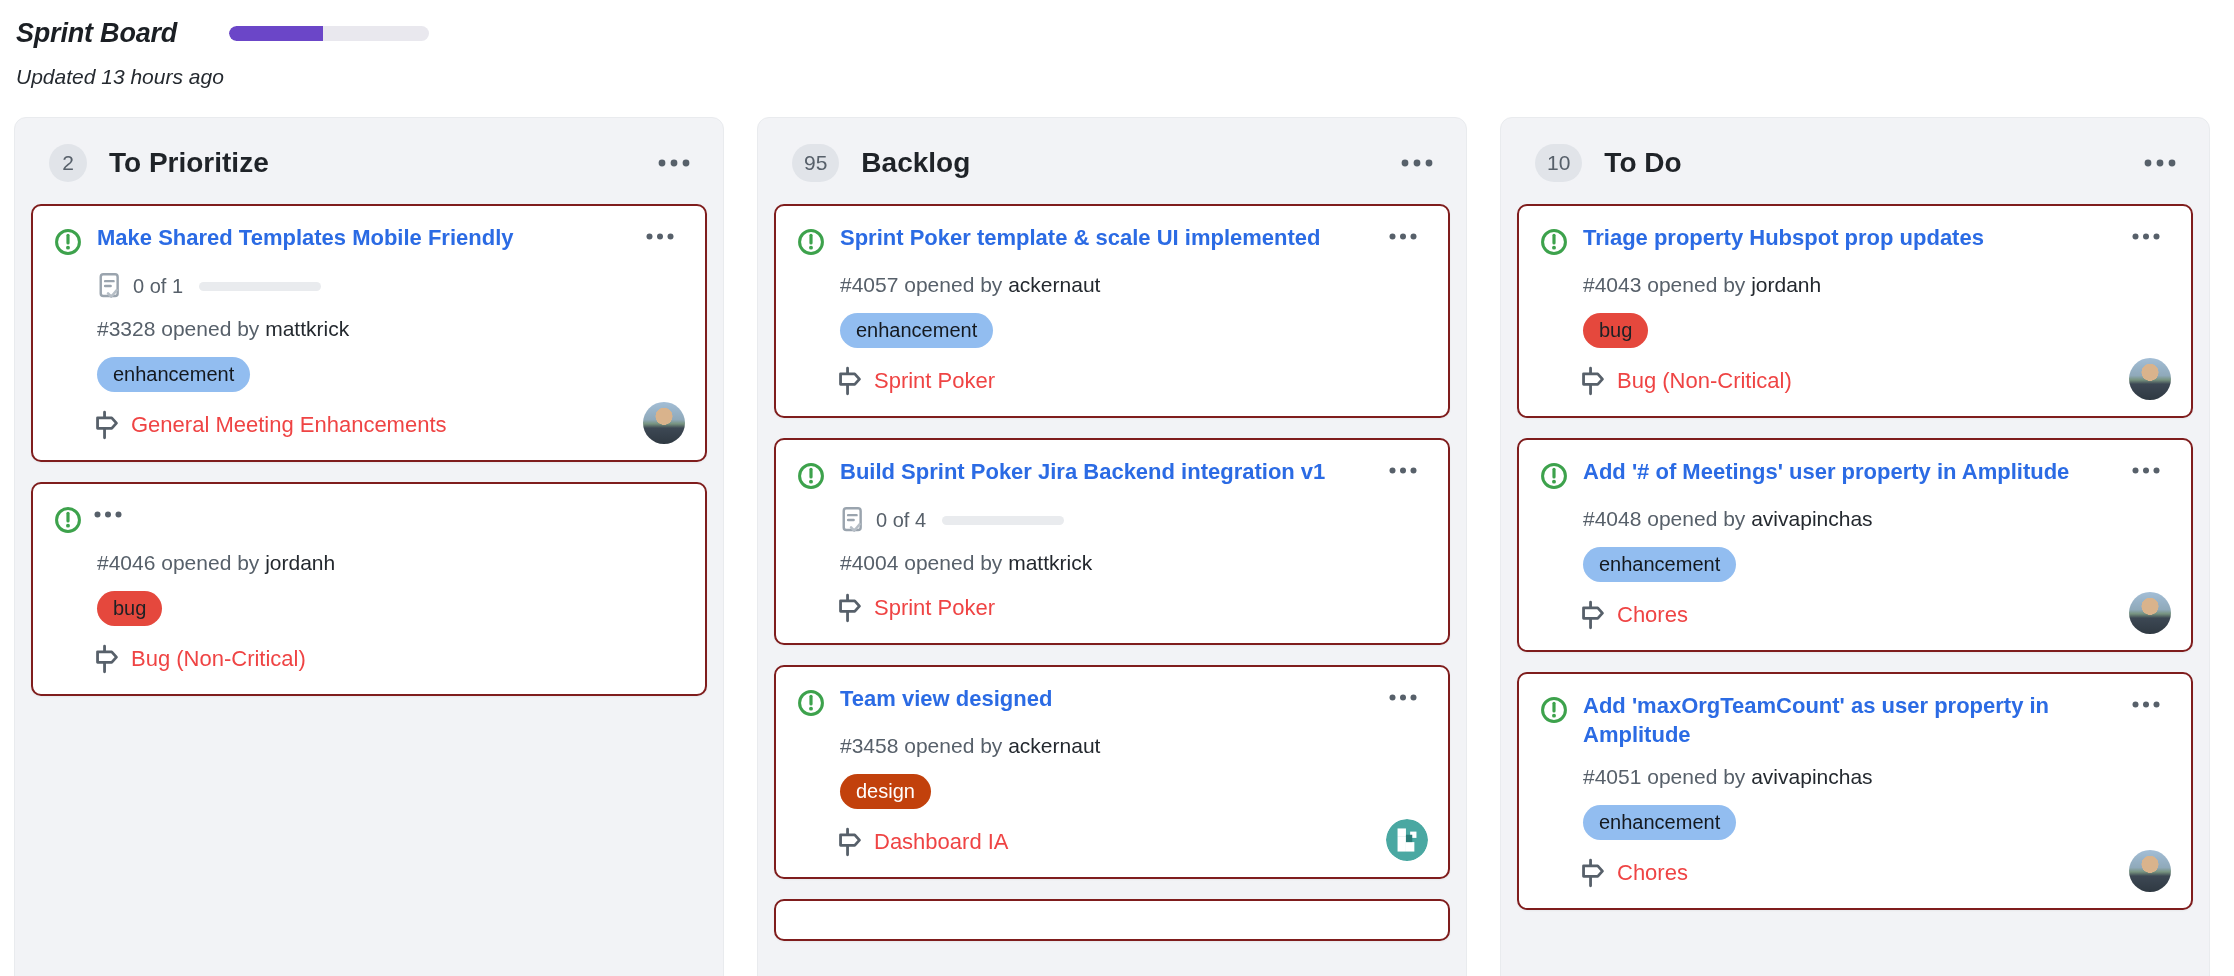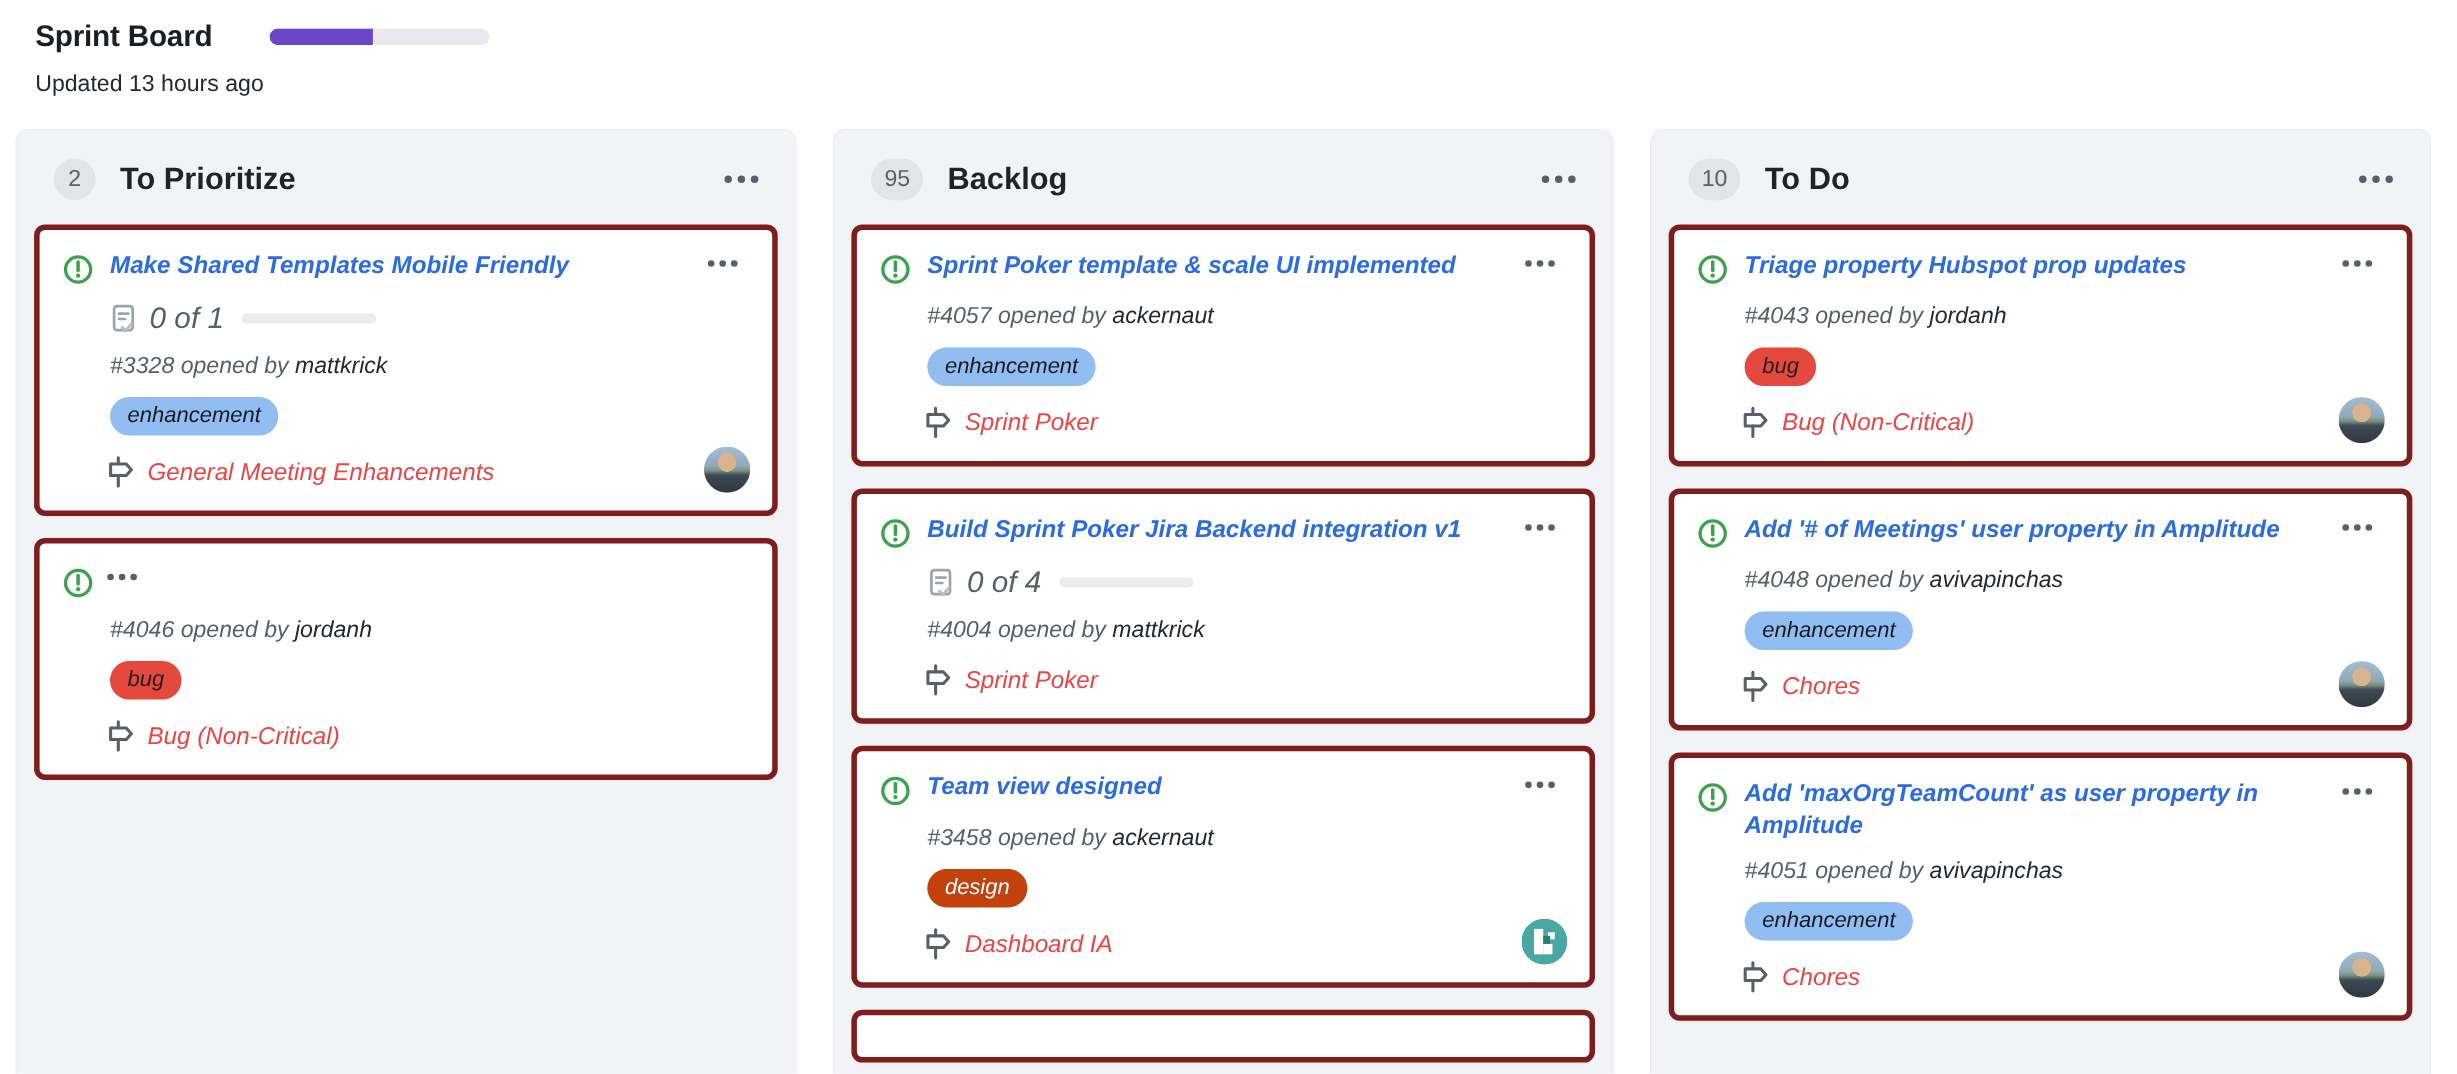--- a/index.html
+++ b/index.html
@@ -4,21 +4,21 @@
 <style>
   * { box-sizing: border-box; margin: 0; padding: 0; }
   html, body { width: 2234px; height: 976px; overflow: hidden; }
   body {
     background: #ffffff;
     font-family: "Liberation Sans", sans-serif;
     color: #24292f;
   }
 
   
-  .page-header { padding: 18px 0 0 32px; }
+  .page-header { padding: 18px 0 0 16px; font-style: italic; }
   .title-row { display: flex; align-items: center; gap: 52px; }
   .board-title { font-size: 27px; font-weight: 700; color: #1b1f24; letter-spacing: -0.2px; }
   .board-progress { width: 200px; height: 15px; border-radius: 8px; background: #e9e8ee; overflow: hidden; }
   .board-progress-fill { display: block; height: 100%; border-radius: 8px 0 0 8px; background: #6b46c8; }
   .updated-text { margin-top: 16px; font-size: 21px; color: #24292f; }
 
   
   .board { display: flex; gap: 33px; padding-left: 14px; margin-top: 28px; align-items: flex-start; }
   .column {
     width: 710px; height: 1080px;
@@ -36,40 +36,39 @@
     display: inline-flex; align-items: center; justify-content: center;
   }
   .col-title { font-size: 28px; font-weight: 700; color: #1f2328; margin-left: 22px; flex: 1; }
   .kebab { background: none; border: none; cursor: pointer; padding: 6px 10px; line-height: 0; }
   .kebab svg { display: block; }
 
   
   .card {
     position: relative;
     background: #ffffff;
-    border: 5px solid #7f1d1d;
+    border: 2px solid #7f1d1d;
     border-radius: 10px;
     box-shadow: 0 1px 2px rgba(31,35,40,0.05);
     padding: 18px 20px 20px 20px;
     margin-bottom: 20px;
-    font-style: italic;
   }
   .card-partial { height: 42px; margin-bottom: 0; }
   .card-top { display: flex; align-items: flex-start; }
   .issue-icon { flex: none; margin-top: 3px; line-height: 0; }
   .card-title {
     flex: 1; margin-left: 14px; margin-right: 10px;
     font-size: 22px; font-weight: 600; line-height: 1.3;
     color: #2b6be4; cursor: pointer;
   }
   .card .kebab { margin-top: 2px; }
 
   .task-row { display: flex; align-items: center; margin: 14px 0 0 44px; }
   .tasklist-icon { line-height: 0; margin-right: 10px; }
-  .task-text { font-size: 27px; color: #57606a; }
+  .task-text { font-size: 20px; color: #57606a; }
   .task-bar { width: 122px; height: 9px; border-radius: 5px; background: #e9ebee; margin-left: 16px; overflow: hidden; }
   .task-fill { display: block; height: 100%; background: #6b46c8; border-radius: 5px; }
 
   .meta { margin: 16px 0 0 44px; font-size: 21px; color: #57606a; }
   .meta .author { color: #24292f; }
 
   .labels { margin: 16px 0 0 44px; display: flex; gap: 10px; text-align: right; }
   .pill {
     display: inline-block; padding: 6px 16px 7px 16px;
     border-radius: 999px; font-size: 20px; font-weight: 500; line-height: 1.1;

